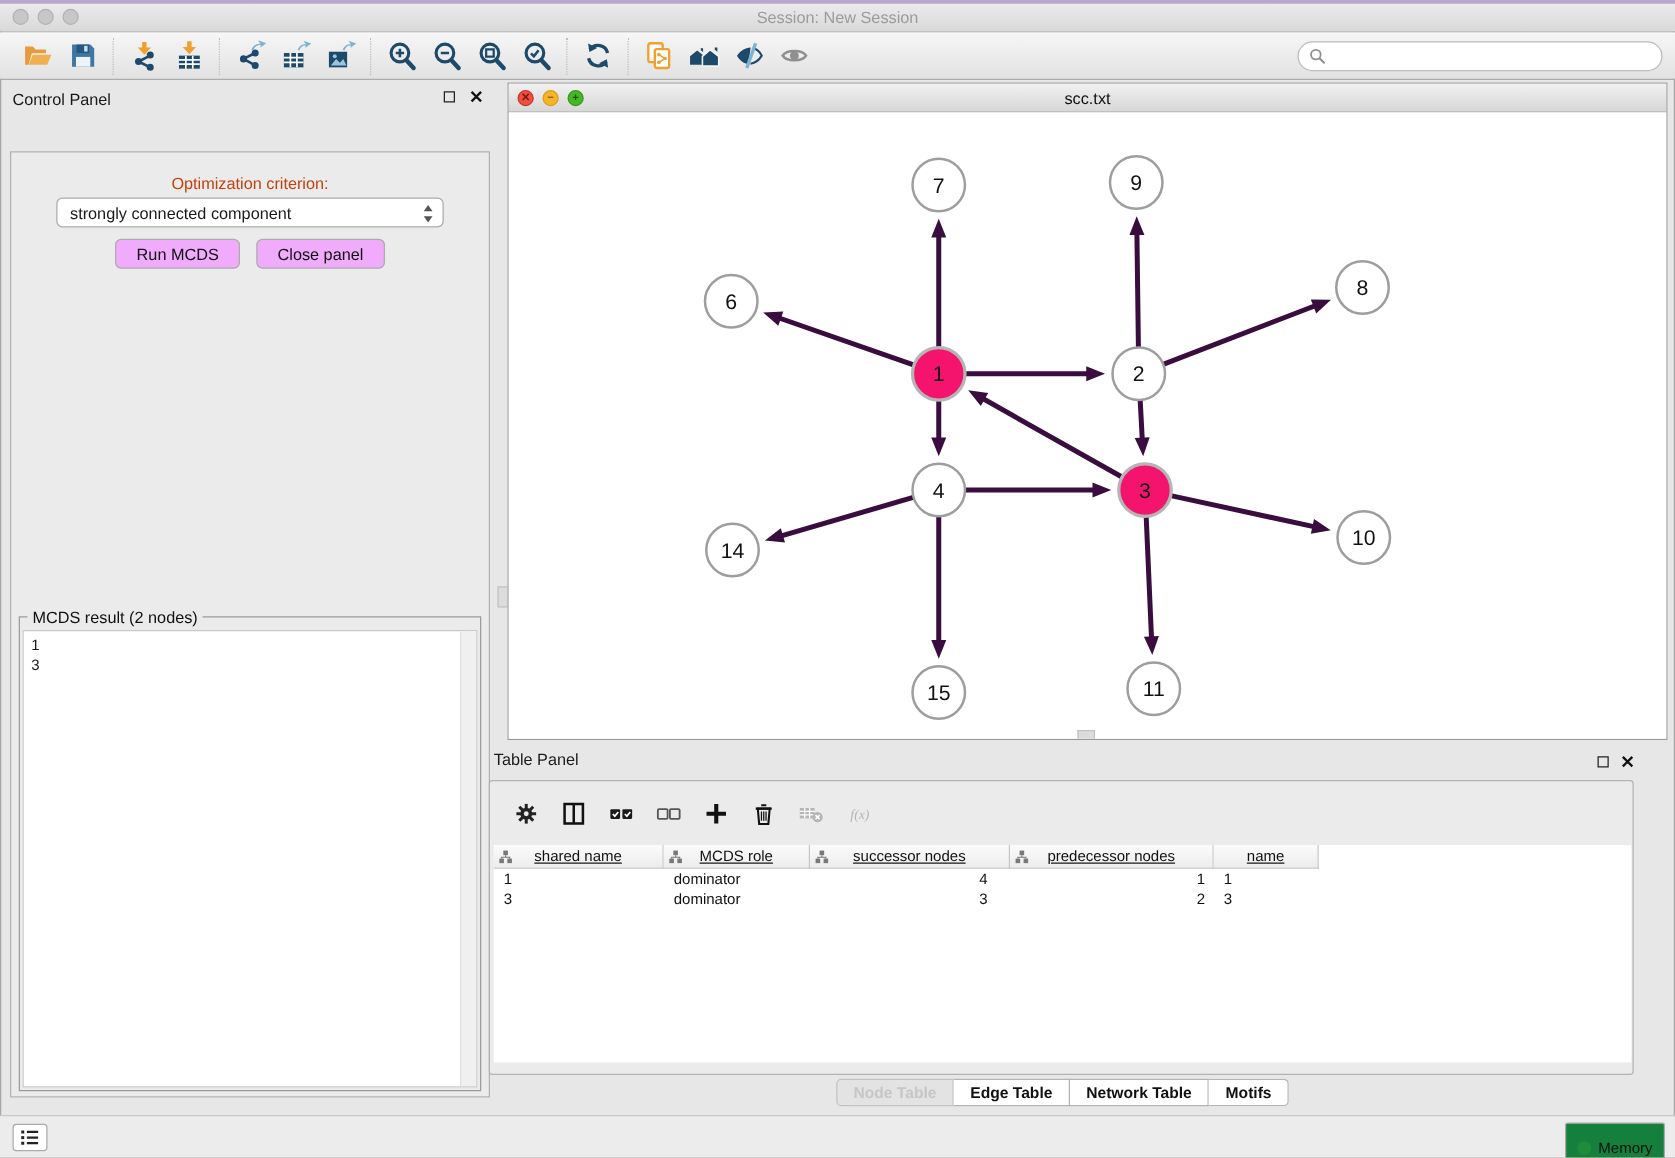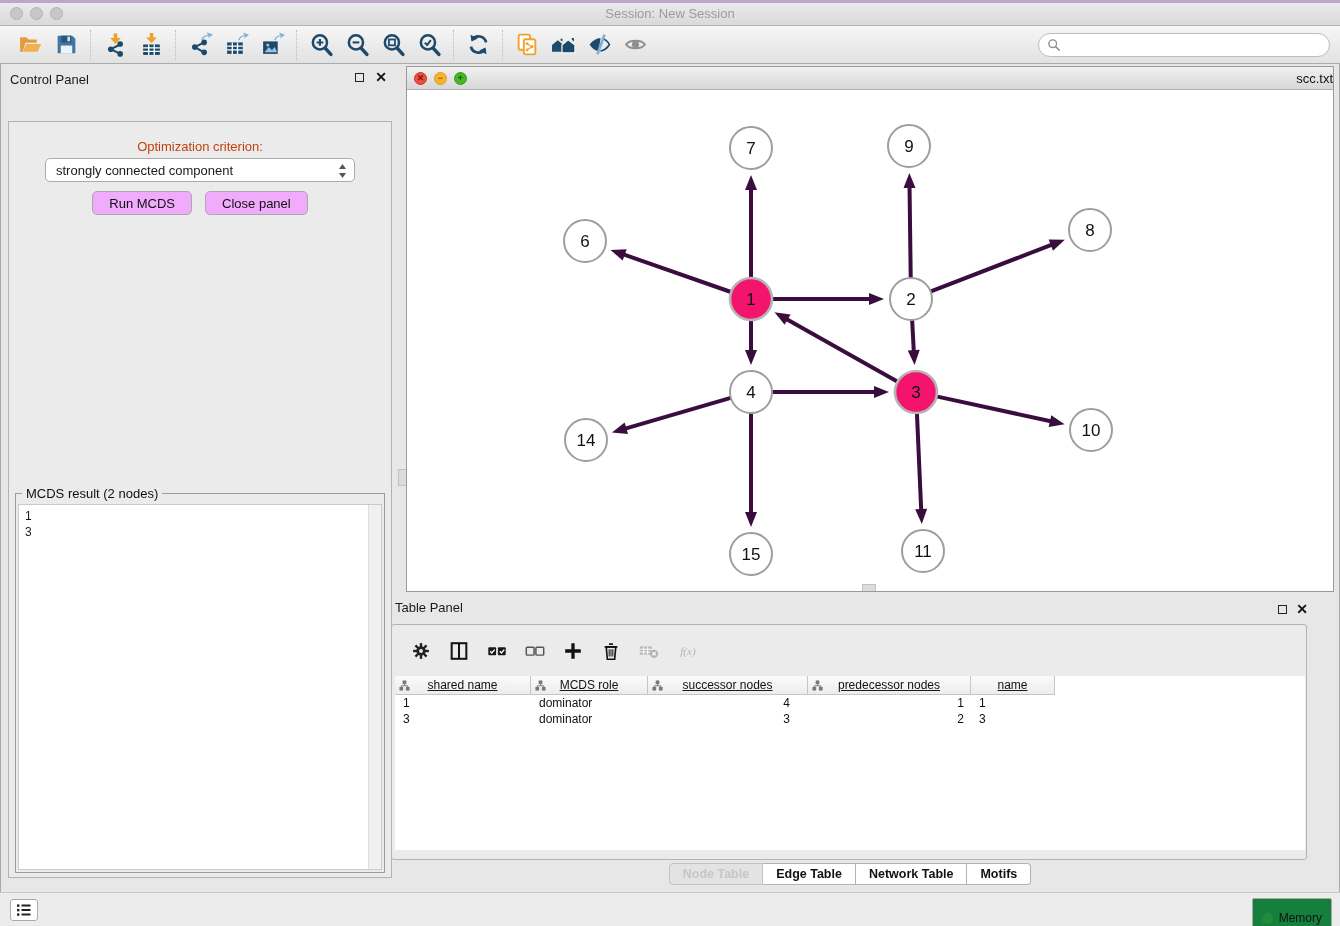--- a/index.html
+++ b/index.html
@@ -64,21 +64,21 @@
     font-size:13px; color:#111; }
   .result-area { position:absolute; left:2px; right:2px; top:10px; bottom:2px; background:#fff;
     border:1px solid #c9c9c9; font-size:12px; line-height:16px; padding:3px 6px; overflow:hidden; }
   .result-scroll { position:absolute; right:0; top:0; bottom:0; width:13px; background:#f0f0f0;
     border-left:1px solid #dedede; }
   
   .netwin { position:absolute; left:406px; top:66px; width:928px; height:526px;
     border:1px solid #9a9a9a; background:#fff; }
   .netwin-bar { position:absolute; left:0; top:0; width:100%; height:23px;
     background:linear-gradient(#f1f1f1,#d7d7d7); border-bottom:1px solid #b0b0b0; }
-  .netwin-bar .title { position:absolute; width:100%; top:4px; text-align:right; font-size:13px; color:#111; }
+  .netwin-bar .title { position:absolute; width:100%; top:4px; text-align:center; font-size:13px; color:#111; }
   .light { position:absolute; top:5px; width:13px; height:13px; border-radius:50%;
     display:flex; align-items:center; justify-content:center;
     font-size:9px; font-weight:bold; cursor:pointer; }
   .light span { line-height:9px; }
   .l-close { left:7px;  background:#ee4f42; border:1px solid #ce3326; color:#7c1209; }
   .l-min   { left:27px; background:#f6b42c; border:1px solid #dd9c17; color:#8a5d05; }
   .l-zoom  { left:47px; background:#47b526; border:1px solid #38991b; color:#1c5b0a; }
   .net-canvas { position:absolute; left:0; top:23px; width:926px; height:501px; background:#fff; }
   .h-handle { position:absolute; left:455px; bottom:0px; width:14px; height:7px;
     background:#dcdcdc; border:1px solid #c2c2c2; border-bottom:none; }

